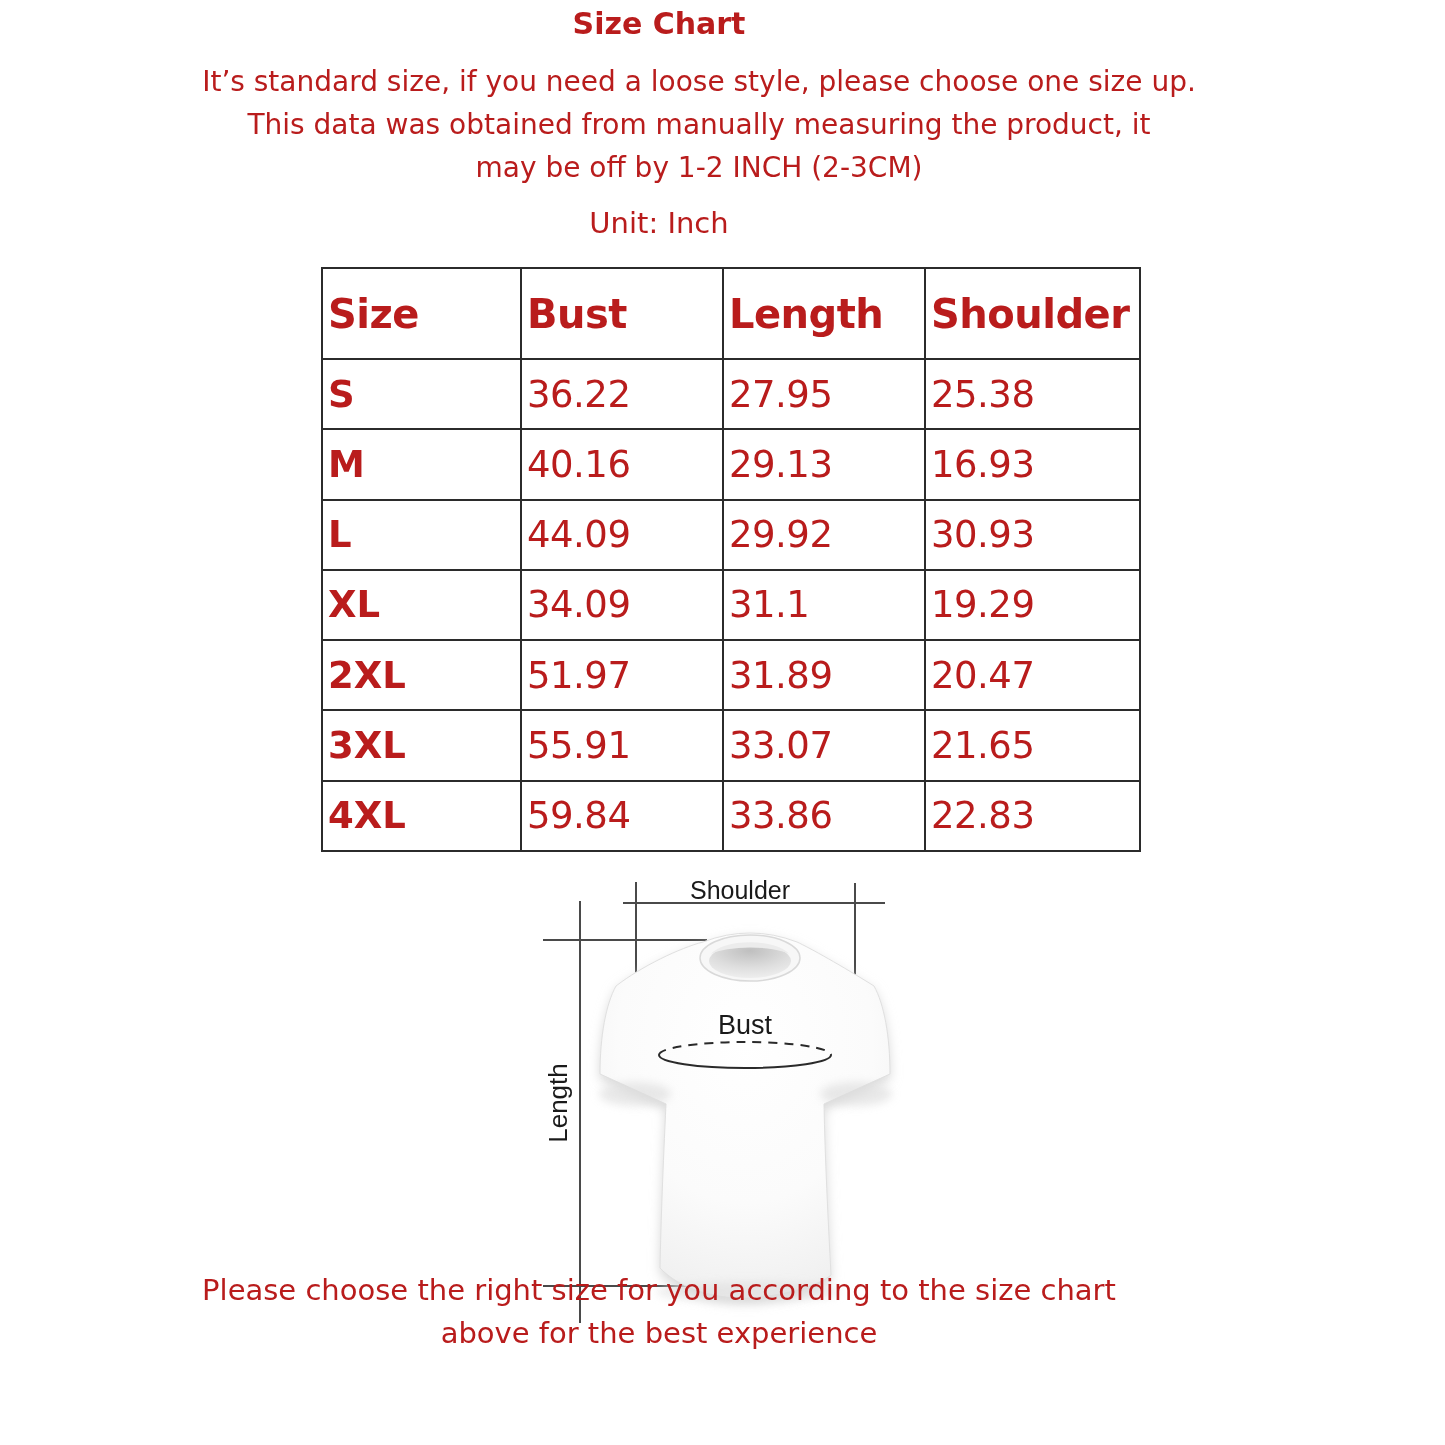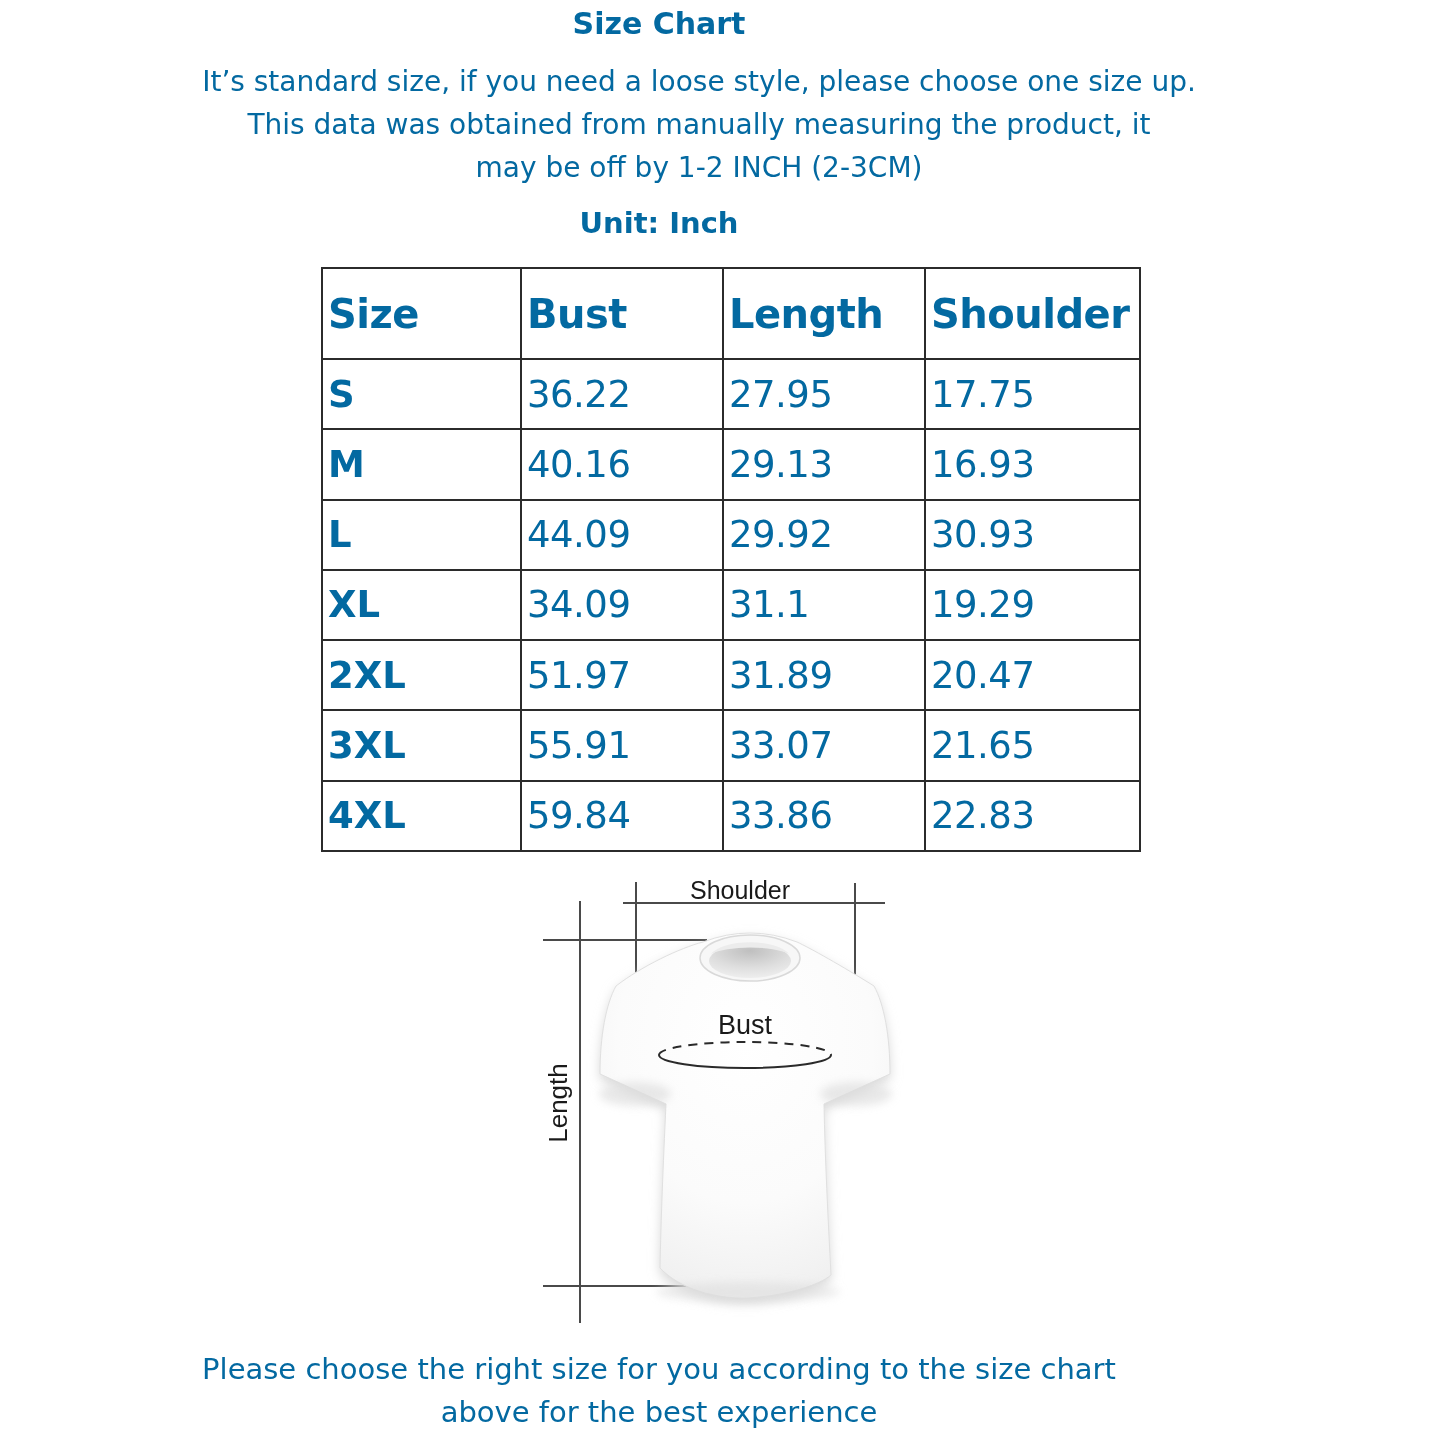--- a/index.html
+++ b/index.html
@@ -2,21 +2,21 @@
 <html><head>
 <meta charset="utf-8">
 <style>
   html, body { margin: 0; padding: 0; background: #ffffff; }
   .canvas {
     position: relative;
     width: 1318px;
     height: 1445px;
     background: #ffffff;
     overflow: hidden;
-    color: #0369a1;
+    color: #b91c1c;
     font-family: "DejaVu Sans", sans-serif;
   }
   .page-title {
     position: absolute;
     top: 6px; left: 0; width: 100%;
     text-align: center;
     font-size: 30px;
     font-weight: 700;
     letter-spacing: 0px;
   }
@@ -27,21 +27,21 @@
     font-size: 28px;
     font-weight: 400;
     line-height: 43px;
     padding-left: 40px;
   }
   .unit-label {
     position: absolute;
     top: 206px; left: 0; width: 100%;
     text-align: center;
     font-size: 29px;
-    font-weight: 700;
+    font-weight: 400;
   }
   table.size-table {
     position: absolute;
     left: 321px; top: 267px;
     width: 818px; height: 585px;
     border-collapse: collapse;
     table-layout: fixed;
     border-radius: 22px;
   }
   table.size-table col.c1 { width: 199px; }
@@ -76,21 +76,21 @@
     position: absolute;
     left: 520px; top: 868px;
     width: 460px; height: 472px;
   }
   .diagram text {
     font-family: "Liberation Sans", sans-serif;
     fill: #1a1a1a;
   }
   .footer {
     position: absolute;
-    top: 1348px; left: 0; width: 100%;
+    top: 1269px; left: 0; width: 100%;
     text-align: center;
     font-size: 29px;
     font-weight: 400;
     line-height: 43px;
   }
 </style>
 </head>
 <body>
 
 <div class="canvas">
@@ -118,21 +118,21 @@
         <th>Bust</th>
         <th>Length</th>
         <th>Shoulder</th>
       </tr>
     </thead>
     <tbody>
       <tr>
         <td class="size-cell">S</td>
         <td class="val-cell">36.22</td>
         <td class="val-cell">27.95</td>
-        <td class="val-cell">17.75</td>
+        <td class="val-cell">25.38</td>
       </tr>
       <tr>
         <td class="size-cell">M</td>
         <td class="val-cell">40.16</td>
         <td class="val-cell">29.13</td>
         <td class="val-cell">16.93</td>
       </tr>
       <tr>
         <td class="size-cell">L</td>
         <td class="val-cell">44.09</td>

